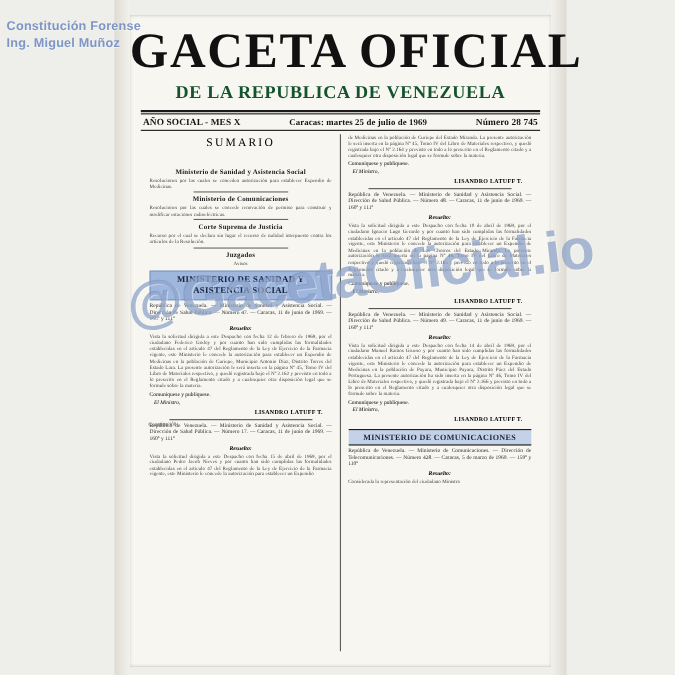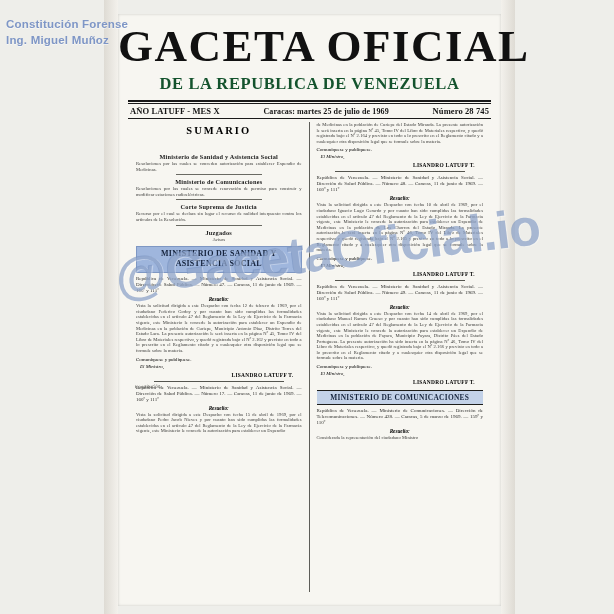--- a/index.html
+++ b/index.html
@@ -120,21 +120,21 @@
   .col {
     width: 50%;
     position: relative;
     padding: 0 7px;
     box-sizing: border-box;
   }
   .col.left { border-right: 1px solid #5d5d58; }
 
   .sumario-title {
     text-align: center;
-    font-weight: bold;
+    font-weight: normal;
     font-size: 10.5px;
     letter-spacing: 2px;
     margin: 3px 0 17px 0;
   }
   .sec-head {
     text-align: center;
     font-weight: bold;
     font-size: 6.3px;
     letter-spacing: .2px;
     margin: 3px 0 1px 0;
@@ -245,21 +245,21 @@
   <div class="sheet">
     <div class="sheet-inner">
 
       <div class="masthead">
         <div class="gaceta">GACETA OFICIAL</div>
         <div class="republica">DE LA REPUBLICA DE VENEZUELA</div>
       </div>
       <div class="rule"></div>
       <div class="rule thin"></div>
       <div class="issueline">
-        <span>AÑO LATUFF - MES X</span>
+        <span>AÑO SOCIAL - MES X</span>
         <span class="mid">Caracas: martes 25 de julio de 1969</span>
         <span>Número 28 745</span>
       </div>
       <div class="rule thin"></div>
 
       <div class="cols">
 
         <div class="col left">
 
           <div class="sumario-title">SUMARIO</div>

